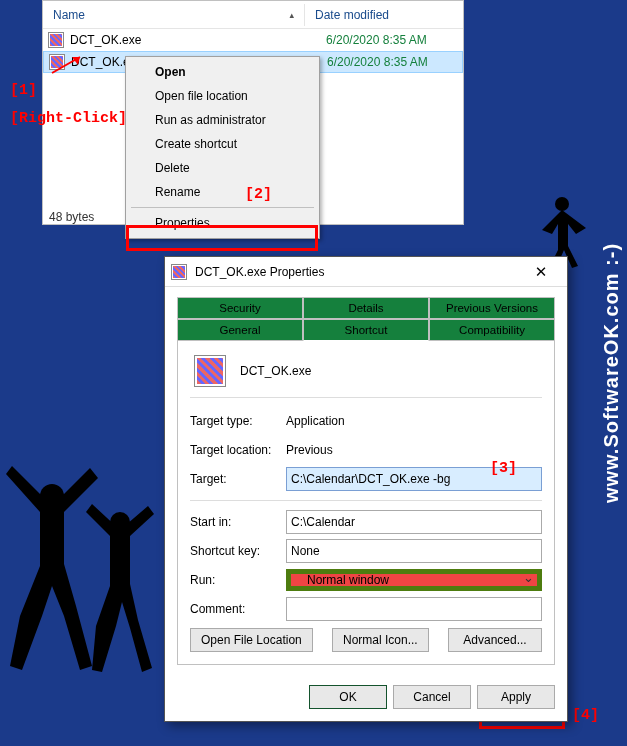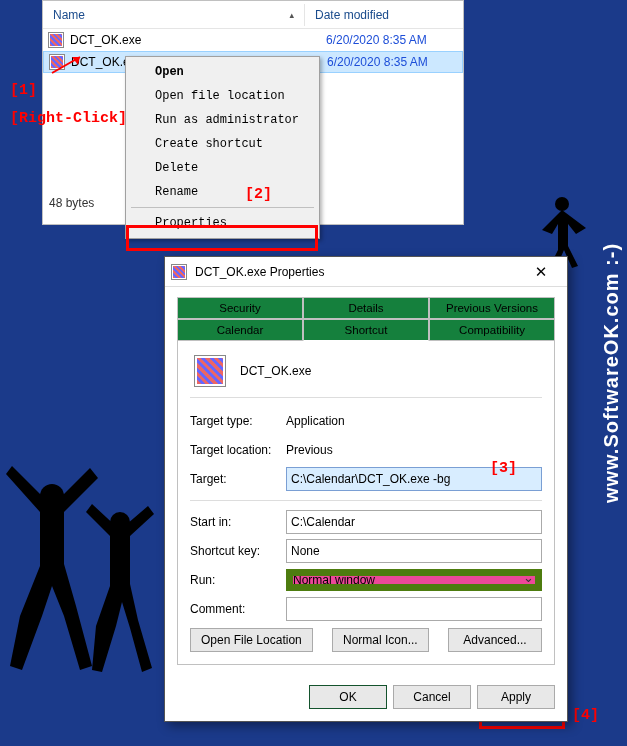--- a/index.html
+++ b/index.html
@@ -69,34 +69,33 @@
   display: inline-flex; margin-right: 6px;
   background: #fff; border: 1px solid #888;
   position: relative;
 }
 .file-icon::before {
   content: ""; position: absolute; left:1px; top:1px; right:1px; bottom:1px;
   background: repeating-linear-gradient(45deg, #d00, #d00 2px, #00f 2px, #00f 4px);
   opacity: .6;
 }
 .exp-cell-name { width: 256px; }
-.exp-cell-date { flex:1; color: #1d4ed8; }
-.exp-status { position: absolute; bottom: 14px; left: 6px; color: #333; }
+.exp-cell-date { flex:1; color: #15803d; }
+.exp-status { position: absolute; bottom: 0; left: 6px; color: #333; }
 
 
 .ctxmenu {
   position: absolute;
   left: 125px;
   top: 56px;
   width: 195px;
   background: #f0f0f0;
   border: 1px solid #a0a0a0;
   box-shadow: 2px 2px 4px rgba(0,0,0,.3);
   padding: 3px;
-  font-family: Liberation Mono, monospace;
 }
 .ctx-item {
   display: flex;
   align-items: center;
   height: 24px;
   padding: 0 6px 0 26px;
   position: relative;
 }
 .ctx-item.bold { font-weight: bold; }
 .ctx-icon {
@@ -203,23 +202,23 @@
   flex:1;
   height: 24px;
   border: 1px solid #7a9fd4;
   padding: 0 4px;
   font-family: inherit;
   font-size: 12px;
 }
 .prop-select {
   flex:1;
   height: 22px;
-  border: 7px solid #4d7c0f;
-  background: #ec4899;
-  padding: 0 0;
+  border: 5px solid #4d7c0f;
+  background: #ef4444;
+  padding: 0 16px;
   font-family: inherit; font-size:12px;
   appearance: none;
   position: relative;
 }
 .select-wrap { flex:1; position:relative; display:flex; }
 .select-wrap::after {
   content: "⌄"; position:absolute; right:8px; top:1px; font-size:13px; color:#333; pointer-events:none;
 }
 .hr { height:1px; background:#ddd; margin: 8px 0; }
 .btn-row { display:flex; gap: 6px; justify-content: space-between; margin-top: 6px; }
@@ -340,21 +339,21 @@
     </span>
   </div>
   <div class="dlg-body">
     <div class="tabs">
       <div class="tab-row">
         <div class="tab"><span>Security</span></div>
         <div class="tab"><span>Details</span></div>
         <div class="tab"><span>Previous Versions</span></div>
       </div>
       <div class="tab-row">
-        <div class="tab"><span>Calendar</span></div>
+        <div class="tab"><span>General</span></div>
         <div class="tab active"><span>Shortcut</span></div>
         <div class="tab"><span>Compatibility</span></div>
       </div>
     </div>
     <div class="tab-content">
       <div class="prop-head">
         <span class="big-icon"></span>
         <span>DCT_OK.exe</span>
       </div>
       <div class="prop-row">

